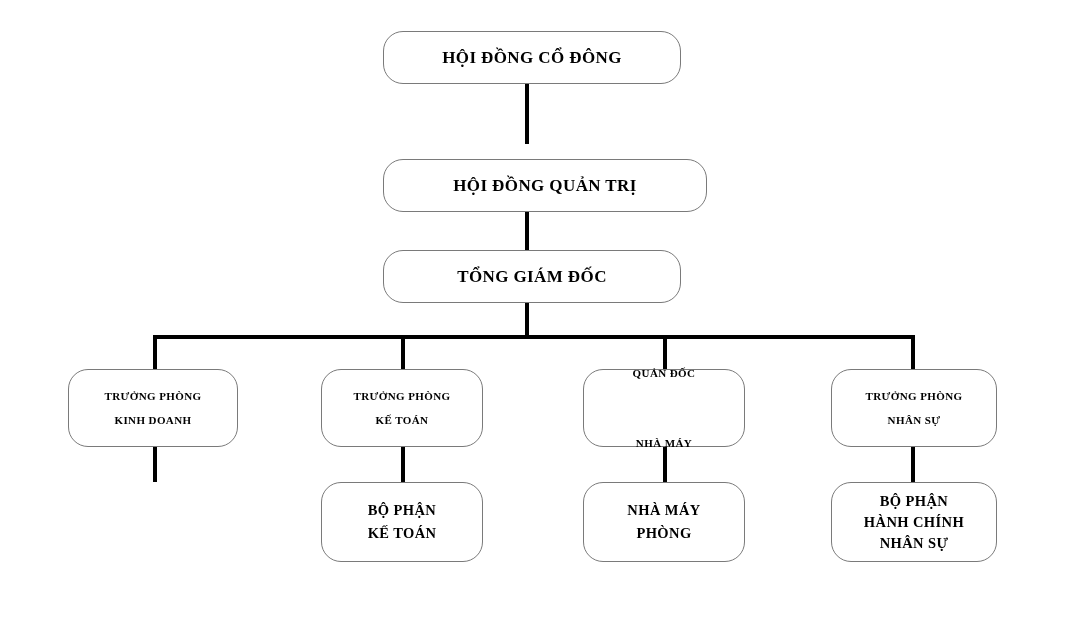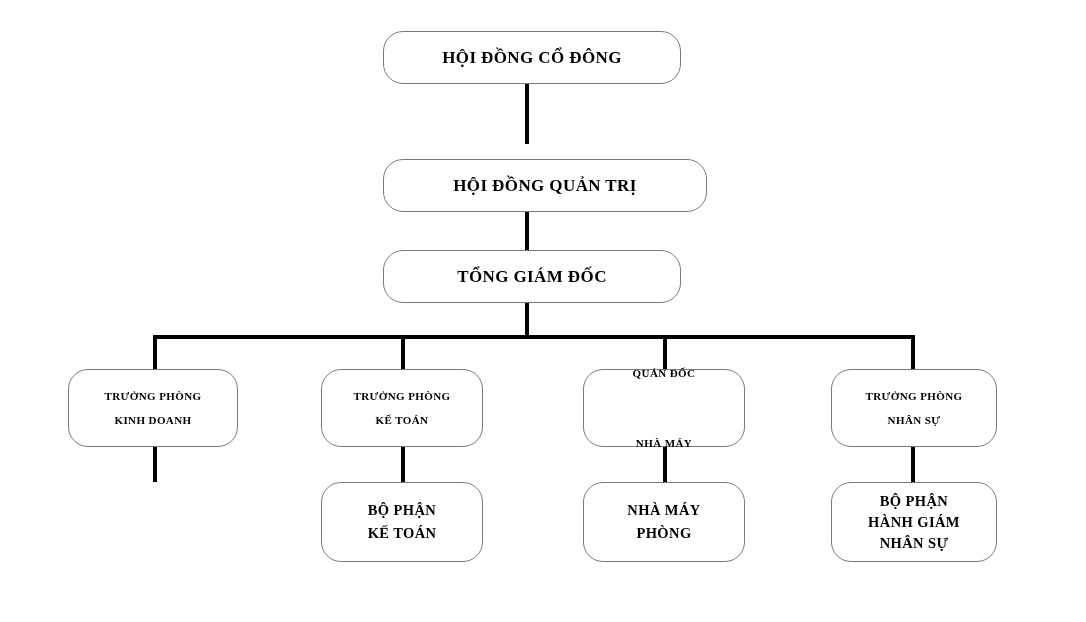--- a/index.html
+++ b/index.html
@@ -121,17 +121,17 @@
     <span class="line">KẾ TOÁN</span>
   </div>
 
   <div class="node-box level-5" style="left:583px; top:482px; width:162px; height:80px;">
     <span class="line">NHÀ MÁY</span>
     <span class="line">PHÒNG</span>
   </div>
 
   <div class="node-box level-5 triple" style="left:831px; top:482px; width:166px; height:80px;">
     <span class="line">BỘ PHẬN</span>
-    <span class="line">HÀNH GIÁM</span>
+    <span class="line">HÀNH CHÍNH</span>
     <span class="line">NHÂN SỰ</span>
   </div>
 
 </div>
 
 </body></html>

